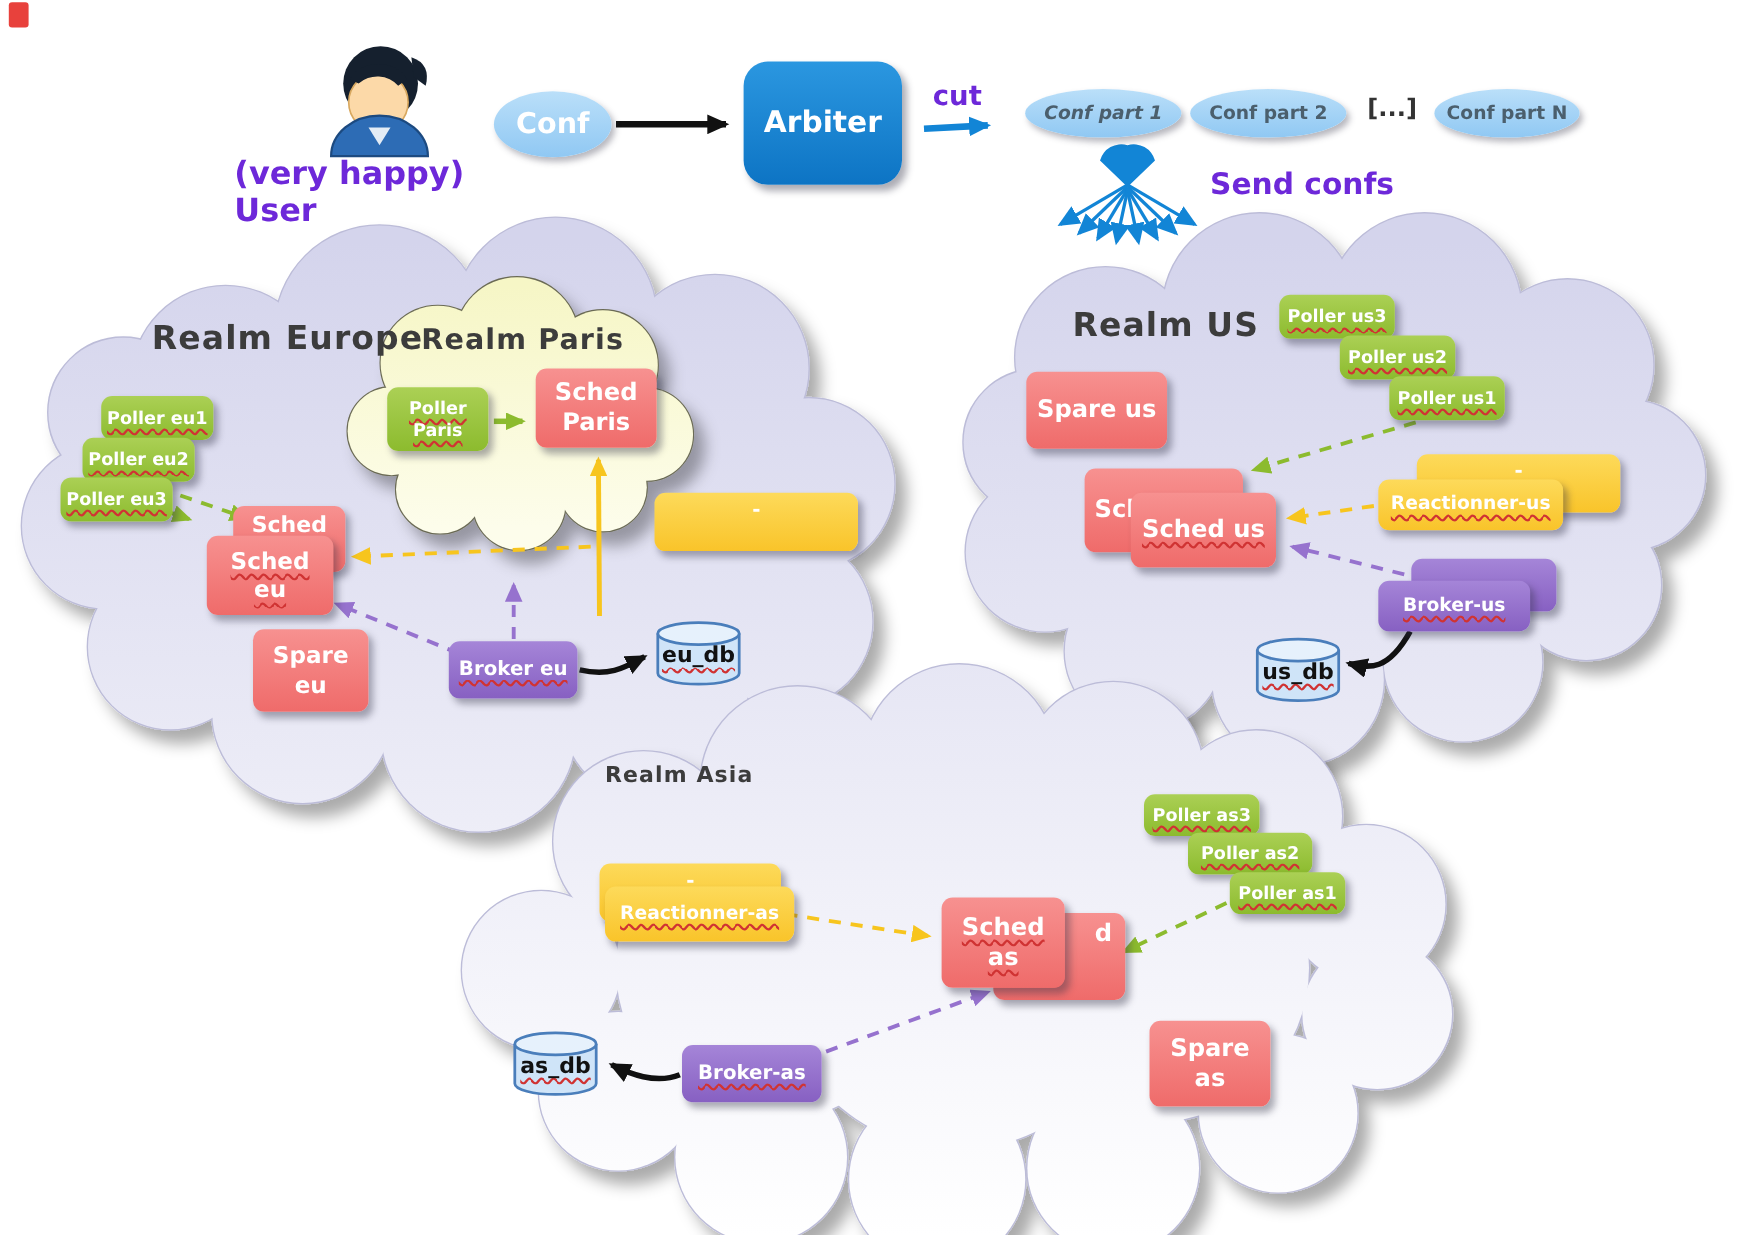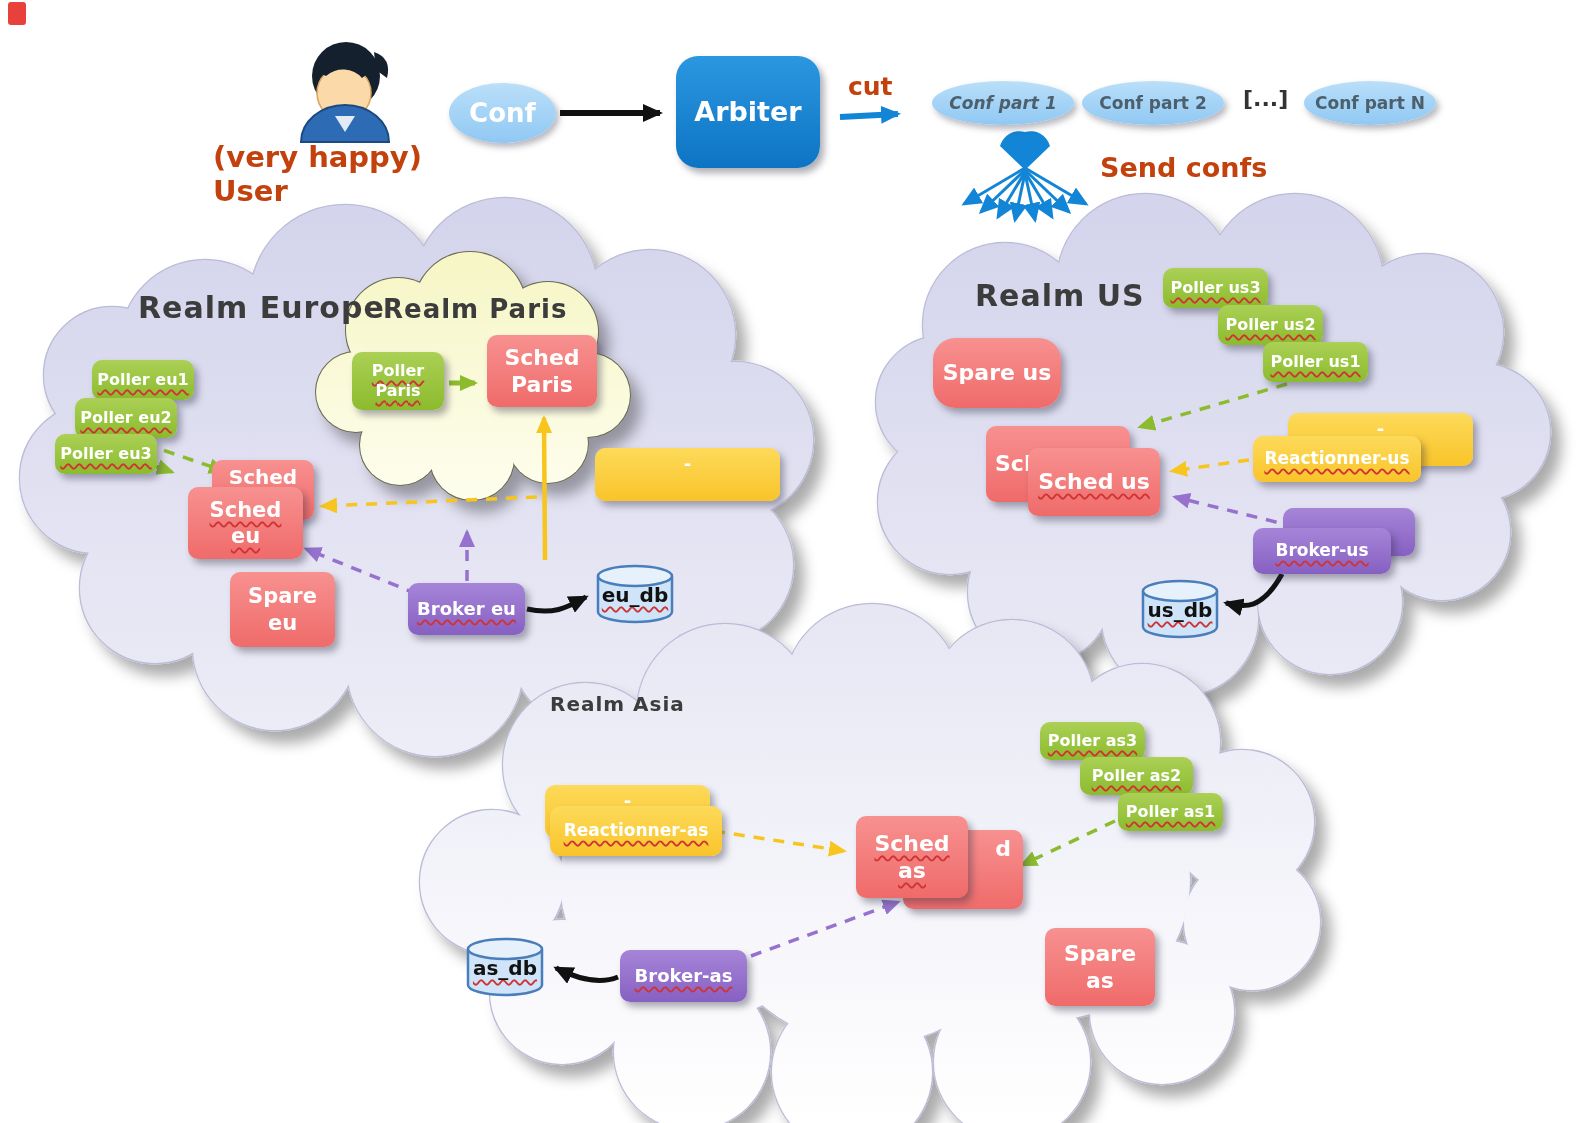--- a/index.html
+++ b/index.html
@@ -26,21 +26,21 @@
   .top-align  { align-items:flex-start; padding-top:5px; }
   .left-align { justify-content:flex-start; padding-left:9px; }
   .tr-align   { justify-content:flex-end; align-items:flex-start; padding:5px 12px 0 0; }
   .ell {
     position:absolute; border-radius:50%;
     background:linear-gradient(#badff9,#90c8f3);
     color:#4b5f6d; font-weight:bold; display:flex; align-items:center; justify-content:center;
     box-shadow:3px 4px 6px rgba(50,50,70,.35); text-align:center;
   }
   .rtitle { position:absolute; font-weight:bold; color:#3c3c3c; letter-spacing:1px; }
-  .plain  { position:absolute; font-weight:bold; color:#c2410c; }
+  .plain  { position:absolute; font-weight:bold; color:#6d28d9; }
   .db { position:absolute; }
   .db-label {
     position:absolute; left:0; right:0; top:20px; text-align:center;
     color:#111; font-size:20px; font-weight:bold;
   }
   .corner-mark {
     position:absolute; left:8px; top:2px; width:18px; height:23px;
     background:#e8413c; border-radius:3px;
   }
 </style>
@@ -251,21 +251,21 @@
     </svg>
     <div class="db-label sq">eu_db</div>
   </div>
 
   <div class="rtitle" style="left:975px;top:278px;font-size:30px;">Realm US</div>
 
   <div class="node g sq" style="left:1163px;top:268px;width:105px;height:40px;font-size:16px;">Poller us3</div>
   <div class="node g sq" style="left:1218px;top:305px;width:105px;height:40px;font-size:16px;">Poller us2</div>
   <div class="node g sq" style="left:1263px;top:342px;width:105px;height:40px;font-size:16px;">Poller us1</div>
 
-  <div class="node r" style="left:933px;top:338px;width:128px;height:70px;font-size:22px;border-radius:22px;">Spare us</div>
+  <div class="node r" style="left:933px;top:338px;width:128px;height:70px;font-size:22px;">Spare us</div>
 
   <div class="node r left-align" style="left:986px;top:426px;width:135px;height:76px;font-size:22px;">Sched</div>
   <div class="node r sq" style="left:1028px;top:448px;width:132px;height:68px;font-size:22px;">Sched us</div>
 
   <div class="node y top-align" style="left:1288px;top:413px;width:185px;height:48px;font-size:18px;">-</div>
   <div class="node y sq" style="left:1253px;top:436px;width:168px;height:46px;font-size:17px;">Reactionner-us</div>
 
   <div class="node p" style="left:1283px;top:508px;width:132px;height:48px;"></div>
   <div class="node p sq" style="left:1253px;top:528px;width:138px;height:46px;font-size:17px;">Broker-us</div>
 

